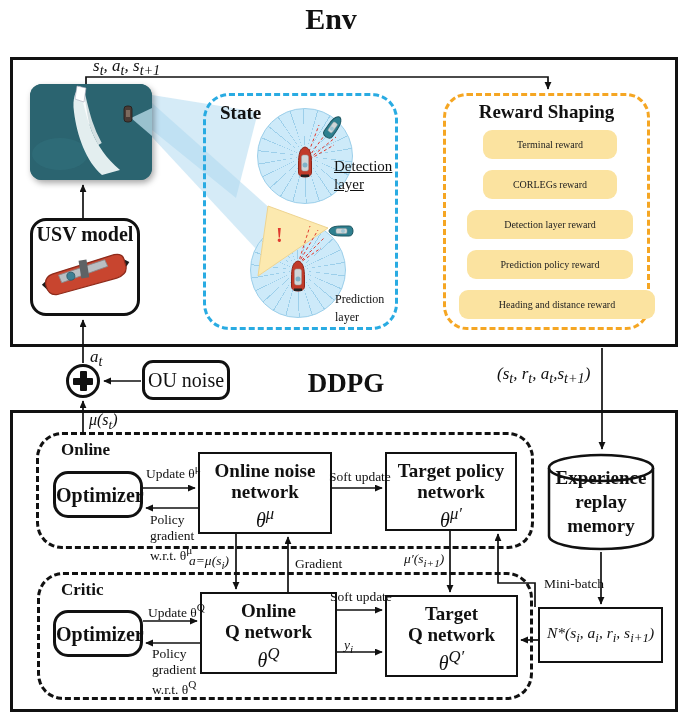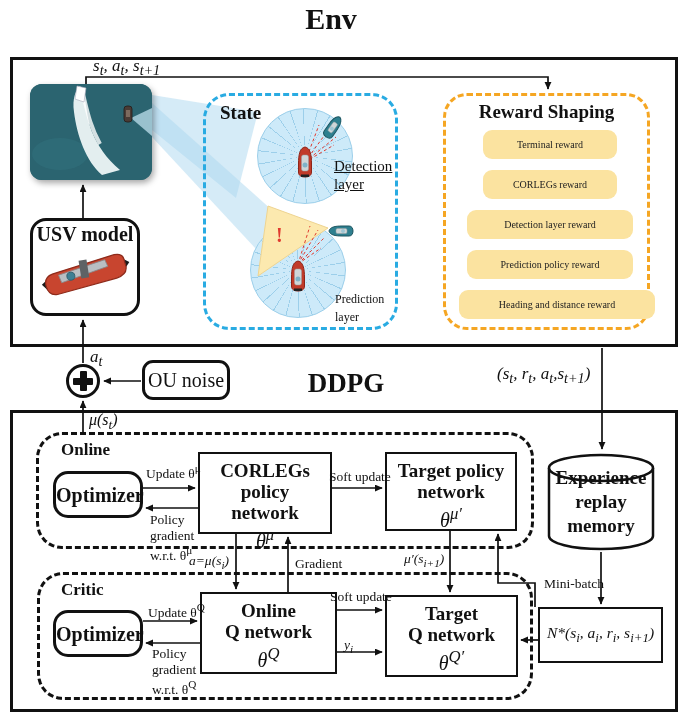--- a/index.html
+++ b/index.html
@@ -151,21 +151,21 @@
   <div class="solid-box z2" style="left:10px;top:410px;width:668px;height:302px;"></div>
   <div class="abs ital z2" style="left:89px;top:411px;font-size:16px;">μ(s<sub>t</sub>)</div>
 
   <div class="dash-box z2" style="left:36px;top:432px;width:498px;height:117px;">
     <div class="bold" style="position:absolute;left:22px;top:5px;font-size:17px;">Online</div>
   </div>
   <div class="round-box z2" style="left:53px;top:471px;width:90px;height:47px;border-radius:15px;">
     <div class="bold" style="font-size:20px;line-height:42px;">Optimizer</div>
   </div>
   <div class="net-box z2" style="left:198px;top:452px;width:134px;height:82px;">
-    <div>CORLEGs policy</div>
+    <div>Online noise</div>
     <div>network</div>
     <div class="param">θ<sup>μ</sup></div>
   </div>
   <div class="net-box z2" style="left:385px;top:452px;width:132px;height:79px;">
     <div>Target policy</div>
     <div>network</div>
     <div class="param">θ<sup>μ′</sup></div>
   </div>
   <div class="small-lbl z2" style="left:146px;top:461px;">Update θ<sup>μ</sup></div>
   <div class="small-lbl z2" style="left:150px;top:512px;white-space:normal;width:60px;">Policy<br>gradient<br>w.r.t. θ<sup>μ</sup></div>

